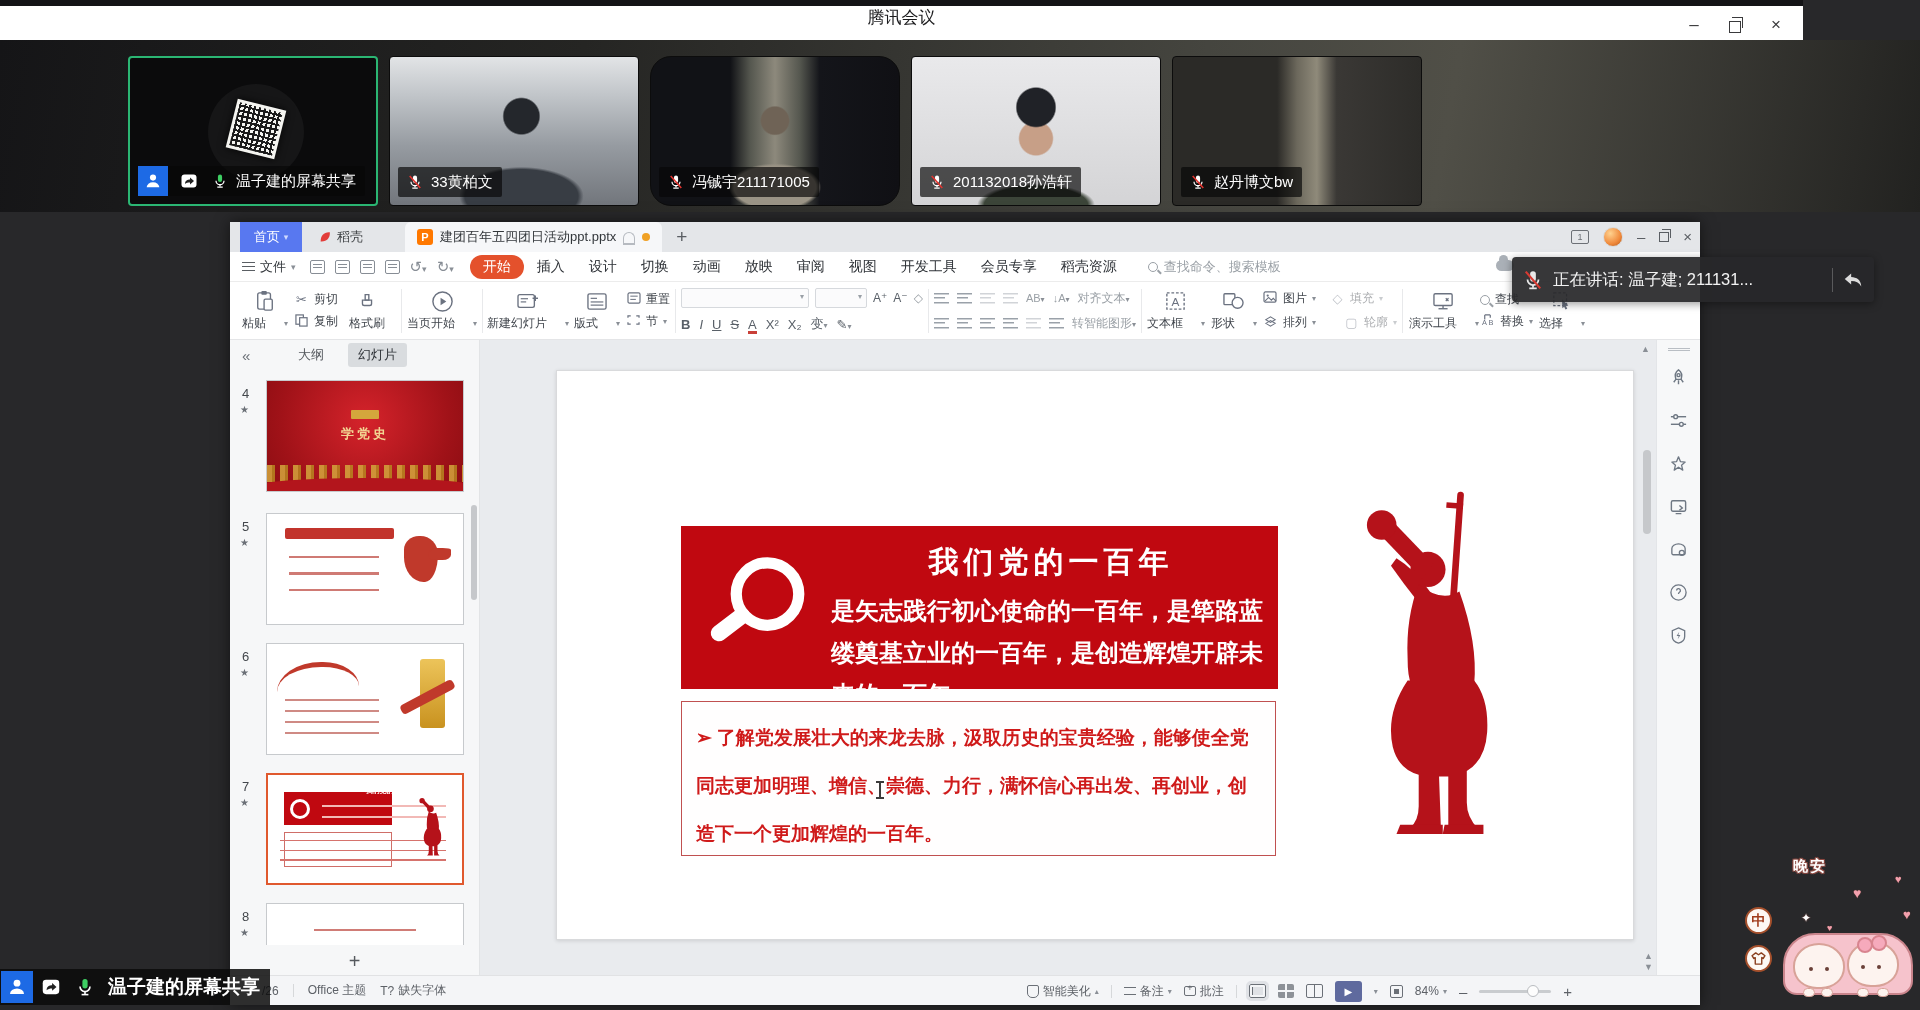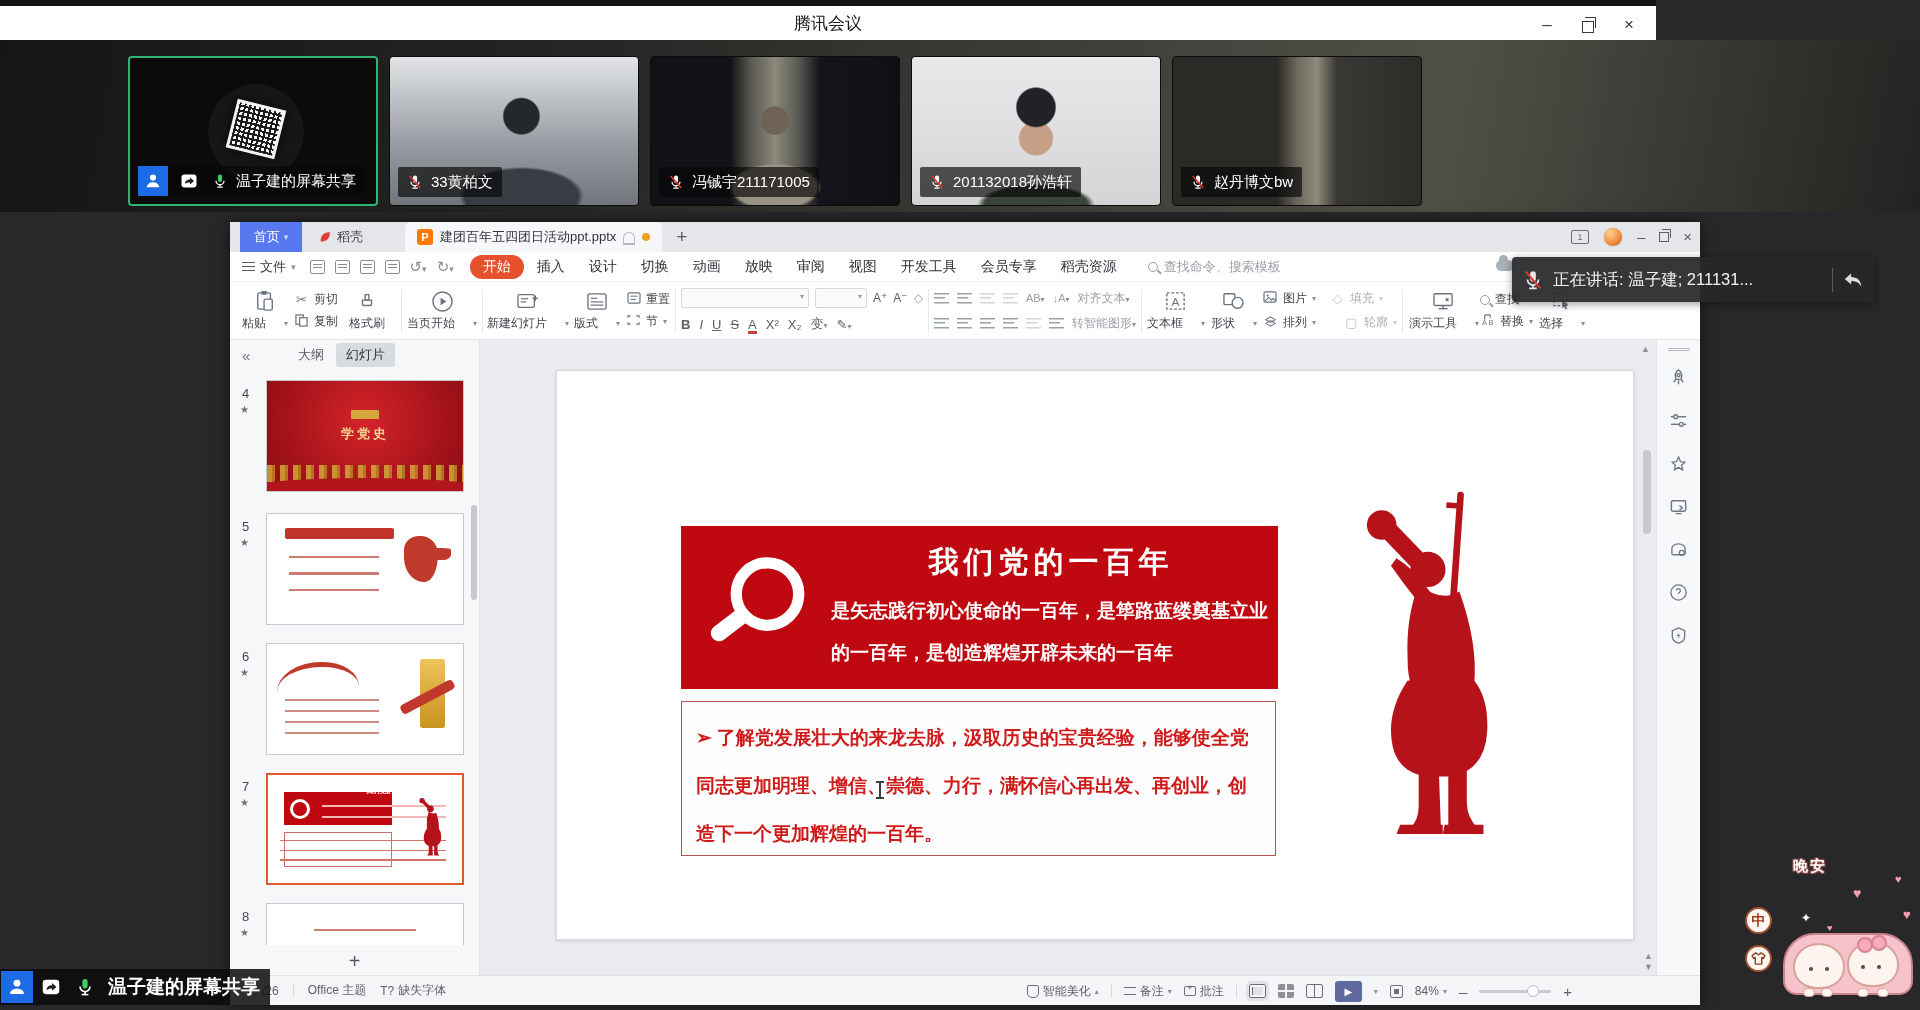--- a/index.html
+++ b/index.html
@@ -1,22 +1,22 @@
 <!DOCTYPE html>
 <html><head>
 <meta charset="utf-8">
 <style>
   * { margin:0; padding:0; box-sizing:border-box; }
   html,body { width:1920px; height:1010px; overflow:hidden; background:#28282a;
     font-family:"Liberation Sans","DejaVu Sans",sans-serif; }
   #root { position:relative; width:1920px; height:1010px; background:#28282a; }
 
   
-  .titlebar { position:absolute; left:0; top:0; width:1656px; height:40px; background:#fff;
-    border-top:6px solid #141416; display:flex; align-items:center; justify-content:center; }
+  .titlebar { position:absolute; left:0; top:0; width:1803px; height:40px; background:#fff;
+    border-top:6px solid #141416; display:flex; justify-content:center; }
   .titlebar .title { font-size:17px; color:#1b1b1d; }
   .win-controls { position:absolute; right:18px; top:10px; display:flex; gap:26px; align-items:center; }
   .wc { width:18px; height:18px; color:#3a3a3c; font-size:17px; line-height:18px; text-align:center; cursor:default; }
   .wc-restore { width:12px; height:12px; border:1.4px solid #3a3a3c; position:relative; margin-top:3px; }
   .wc-restore:before { content:""; position:absolute; left:2px; top:-5px; width:10px; height:10px; border:1.4px solid #3a3a3c; border-left:none; border-bottom:none; }
 
   
   .strip { position:absolute; left:0; top:40px; width:1920px; height:172px;
     background:linear-gradient(100deg,#151517 0%,#252523 30%,#45453f 62%,#504f47 75%,#222220 100%); }
   .tiles { position:absolute; left:128px; top:16px; display:flex; gap:11px; }
@@ -32,21 +32,21 @@
     radial-gradient(ellipse 38% 30% at 53% 94%, #383d44 0 60%, transparent 66%),
     linear-gradient(180deg,#e2e4e6 0%,#c2c6ca 25%,#969ba1 60%,#72767c 100%); }
   .cam3 { background:
     radial-gradient(circle at 46% 38%, #2a2d31 0 10%, transparent 11%),
     radial-gradient(ellipse 40% 28% at 46% 97%, #dcdddd 0 58%, transparent 66%),
     linear-gradient(100deg, #c2c7cb 0 60%, rgba(44,44,50,.75) 82%, #33343a 100%),
     linear-gradient(180deg,#ccd1d5,#999fa5 70%,#8a9096); }
   .cam4 { background:
     radial-gradient(circle at 50% 43%, #6f6356 0 9%, transparent 10%),
     radial-gradient(ellipse 30% 26% at 50% 88%, #9b9486 0 55%, transparent 62%),
-    linear-gradient(90deg,#111216 0 32%,#55574f 40%,#8d897c 50%,#55574f 60%,#14151a 68%,#101014 100%); }
+    linear-gradient(90deg,#111216 0 32%,#55574f 40%,#8d897c 50%,#55574f 60%,#14151a 68%,#101014 100%); border-radius: 21px; }
   .cam5 { background:
     radial-gradient(circle at 50% 34%, #202227 0 12%, transparent 13%),
     radial-gradient(circle at 50% 55%, #c79f87 0 11%, transparent 12%),
     radial-gradient(ellipse 36% 22% at 50% 100%, #3c4539 0 58%, transparent 66%),
     linear-gradient(180deg,#e9e9eb,#d4d4d6); }
   .cam6 { background:linear-gradient(90deg,#2b2a27 0 42%,#6c685c 50%,#8f8a7a 58%,#3a3835 66%,#2d2c29 100%); }
   .badge { position:absolute; left:8px; bottom:8px; display:flex; align-items:center; gap:6px;
     background:rgba(8,8,8,.68); border-radius:2px; padding:0 9px 0 0; height:30px; max-width:234px; }
   .badge .pname { color:#fff; font-size:15px; white-space:nowrap; overflow:hidden; text-overflow:ellipsis; }
   .badge.plain { padding-left:7px; }
@@ -110,21 +110,21 @@
     background:linear-gradient(#9aa1a9 0 0) 0 1px/15px 1.5px no-repeat,linear-gradient(#9aa1a9 0 0) 0 5.3px/11px 1.5px no-repeat,linear-gradient(#9aa1a9 0 0) 0 9.6px/15px 1.5px no-repeat; }
   .pico.dim { opacity:.45; }
   .parrow { display:flex; align-items:center; gap:8px; }
   .gray { color:#9aa0a6; }
 
   
   .content { position:absolute; left:0; top:118px; width:100%; height:635px; display:flex; }
   .leftpanel { position:relative; width:250px; background:#f6f7f8; border-right:1px solid #e2e4e6; flex:0 0 auto; }
   .lp-head { position:absolute; left:0; top:0; width:100%; height:30px; display:flex; align-items:center; }
   .lp-collapse { margin-left:12px; color:#6b7077; font-size:15px; }
-  .lp-tabs { position:absolute; left:58px; top:3px; display:flex; gap:2px; }
+  .lp-tabs { position:absolute; left:58px; top:3px; display:flex; gap:14px; }
   .lp-tab { font-size:13px; color:#55595e; padding:3px 10px; }
   .lp-tab.on { background:#d9dcdf; border-radius:3px; color:#2f3338; }
   .sl-entry { position:absolute; left:0; width:100%; }
   .snum { position:absolute; left:12px; top:6px; font-size:13px; color:#43474c; text-align:center; }
   .sstar { position:absolute; left:10px; top:24px; font-size:10px; color:#6b7077; }
   .thumb { position:absolute; left:36px; top:0; width:198px; height:112px; background:#fff; border:1px solid #c7cacd; overflow:hidden; }
   .thumb.sel { border:2px solid #e0592e; }
   .lp-scroll { position:absolute; right:2px; top:165px; width:6px; height:95px; background:#c6c8cb; border-radius:3px; }
   .lp-add { position:absolute; left:0; bottom:2px; width:100%; text-align:center; font-size:20px; color:#55595e; }
 
@@ -150,21 +150,21 @@
   .t7box { position:absolute; left:8%; top:53%; width:56%; height:32%; border:1px solid #cf6e68; }
   .t7bl { position:absolute; left:6%; width:86%; height:1.5px; background:#d6736d; }
   .t7fig { position:absolute; right:7%; top:18%; width:18%; height:62%; }
   .t8line { position:absolute; left:24%; top:60%; width:52%; height:2px; background:#d07c76; }
 
   .workspace { position:relative; flex:1; background:#e9ebee; }
   .canvas { position:absolute; left:76px; top:30px; width:1078px; height:570px; background:#fff; border:1px solid #d9dadc; box-shadow:0 1px 4px rgba(0,0,0,.12); }
   .sbanner { position:absolute; left:124px; top:155px; width:597px; height:163px; background:#c00810; color:#fff; }
   .sbanner .magsvg { position:absolute; left:14px; top:18px; }
   .sbanner .stitle { position:absolute; left:160px; top:16px; width:420px; text-align:center; font-family:"Liberation Serif","DejaVu Serif",serif; font-weight:bold; font-size:30px; letter-spacing:5px; }
-  .sbanner .ssub { position:absolute; left:150px; top:64px; width:440px; font-family:"Liberation Serif","DejaVu Serif",serif; font-weight:bold; font-size:19px; line-height:42px; }
+  .sbanner .ssub { position:absolute; left:150px; top:64px; width:440px; font-family:"Liberation Serif","DejaVu Serif",serif; font-weight:bold; font-size:24px; line-height:42px; }
   .sbox { position:absolute; left:124px; top:330px; width:595px; height:155px; border:1px solid #c05050; background:#fffefe;
     padding:12px 16px 0 14px; color:#cf1a1a; font-family:"Liberation Serif","DejaVu Serif",serif; font-weight:bold; font-size:19px; line-height:48px; }
   .trump { position:absolute; left:784px; top:116px; }
   .ibeam { position:absolute; left:322px; top:412px; width:2px; height:14px; background:#3c3c3c; }
   .ibeam:before,.ibeam:after { content:""; position:absolute; left:-3px; width:8px; height:2px; background:#3c3c3c; }
   .ibeam:before { top:-2px; } .ibeam:after { bottom:-2px; }
   .ws-scroll-up { position:absolute; right:6px; top:4px; color:#8a8f96; font-size:9px; }
   .ws-thumbbar { position:absolute; right:5px; top:110px; width:8px; height:84px; background:#c6c8cb; border-radius:4px; }
   .ws-pager { position:absolute; right:3px; bottom:4px; display:flex; flex-direction:column; gap:3px; color:#8a8f96; font-size:9px; line-height:8px; text-align:center; }
 

